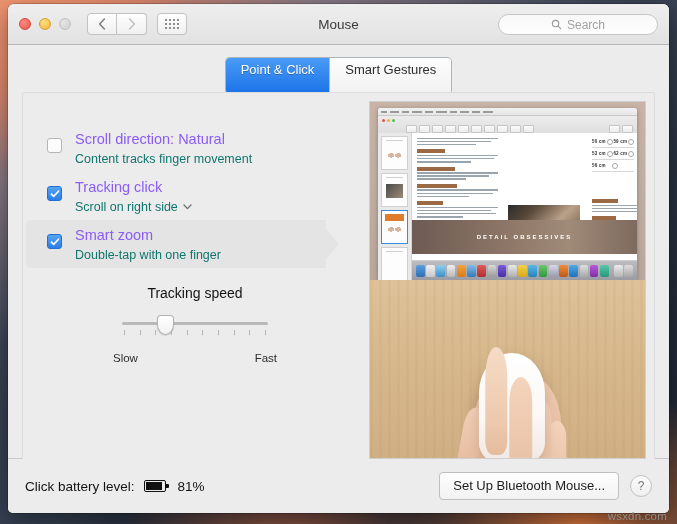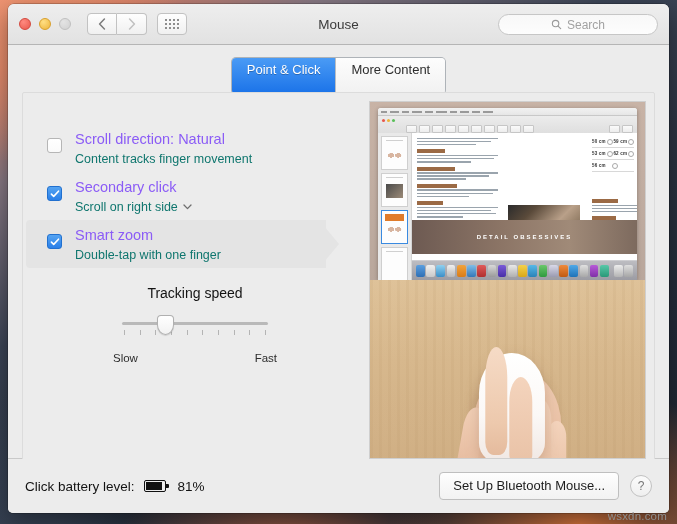--- a/index.html
+++ b/index.html
@@ -744,21 +744,21 @@
     </div>
 
     <div id="window-title">Mouse</div>
   </div>
 
   <div id="body-area">
 
     <div id="tabs">
       <div class="tabbar">
         <div class="tab active">Point &amp; Click</div>
-        <div class="tab">More Content</div>
+        <div class="tab">Smart Gestures</div>
       </div>
     </div>
 
     <div id="panel">
 
       <div id="options">
 
         <div class="opt-row">
           <div class="cb off"></div>
           <div class="opt-text">
@@ -769,21 +769,21 @@
           </div>
         </div>
 
         <div class="opt-row">
           <div class="cb on">
             <svg width="10" height="10" viewBox="0 0 10 10">
               <path d="M1.4 5.1 L3.7 7.4 L8.5 2.2" stroke="#ffffff" stroke-width="1.6" fill="none" stroke-linecap="round" stroke-linejoin="round"></path>
             </svg>
           </div>
           <div class="opt-text">
-            <div class="opt-title">Secondary click</div>
+            <div class="opt-title">Tracking click</div>
             <div class="opt-sub">
               <span>Scroll on right side</span>
               <svg class="chev" width="9" height="6" viewBox="0 0 9 6">
                 <path d="M1 1 L4.5 4.6 L8 1" stroke="#6f6f6f" stroke-width="1.3" fill="none" stroke-linecap="round" stroke-linejoin="round"></path>
               </svg>
             </div>
           </div>
         </div>
 
         <div class="opt-row highlight">

